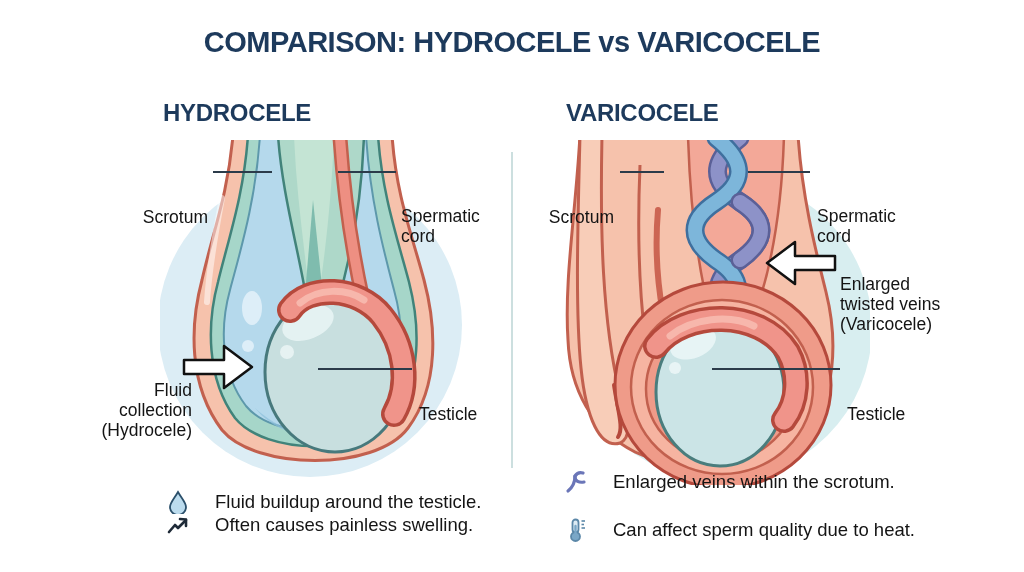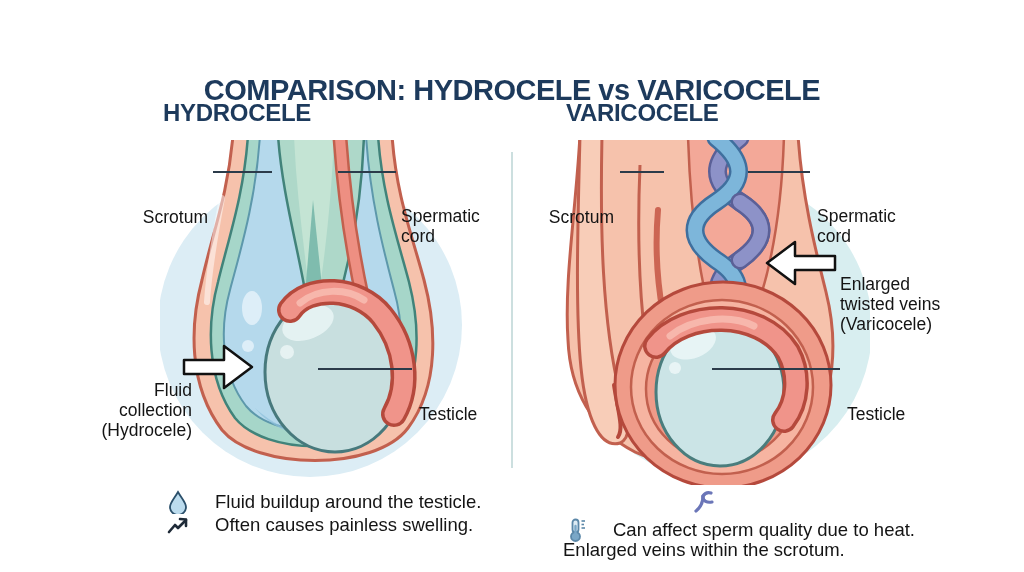--- a/index.html
+++ b/index.html
@@ -4,21 +4,21 @@
 <style>
   html,body{margin:0;padding:0;}
   body{
     width:1024px;height:572px;position:relative;background:#ffffff;
     font-family:"Liberation Sans","DejaVu Sans",sans-serif;
     overflow:hidden;color:#141414;
   }
   .abs{position:absolute;}
   .title{
     left:0;top:26px;width:1024px;text-align:center;
-    font-size:29px;font-weight:bold;color:#1d3a5c;letter-spacing:-0.5px;margin-top:48px;
+    font-size:29px;font-weight:bold;color:#1d3a5c;letter-spacing:-0.5px;
   }
   .col-heading{
     top:99px;width:300px;text-align:left;
     font-size:24px;font-weight:bold;color:#1d3a5c;letter-spacing:-0.3px;
   }
   .divider{left:511px;top:152px;width:2px;height:316px;background:#ccdfdf;}
   .lbl{font-size:17.5px;line-height:20px;color:#141414;margin-top:44px;}
   .leader{height:2px;background:#2b3b4a;}
   .note-row{display:flex;align-items:center;gap:24px;font-size:18.5px;color:#141414;}
   .note-icon{width:26px;height:26px;display:flex;align-items:center;justify-content:center;flex:0 0 26px;}
@@ -142,21 +142,21 @@
 <div class="abs note-row" style="left:165px;top:512px;">
   <span class="note-icon">
     <svg width="24" height="24" viewBox="0 0 24 24">
       <polyline points="3,19 9,12 12,15 20,7" fill="none" stroke="#1f2b38" stroke-width="2.6" stroke-linecap="round" stroke-linejoin="round"></polyline>
       <polyline points="14,6 20,6.5 20,13" fill="none" stroke="#1f2b38" stroke-width="2.6" stroke-linecap="round" stroke-linejoin="round"></polyline>
     </svg>
   </span>
   <span>Often causes painless swelling.</span>
 </div>
 
-<div class="abs note-row" style="left:563px;top:489px;flex-direction:column;">
+<div class="abs note-row" style="left:563px;top:469px;">
   <span class="note-icon">
     <svg width="24" height="24" viewBox="0 0 24 24">
       <g fill="none" stroke="#6b76b8" stroke-width="3.2" stroke-linecap="round">
         <path d="M4,21 C9,17 11,13 11,6"></path>
         <path d="M11,7 C11,11 15,13 20,12"></path>
         <path d="M11,6 C13,3 16,2 19,3"></path>
       </g>
     </svg>
   </span>
   <span>Enlarged veins within the scrotum.</span>

